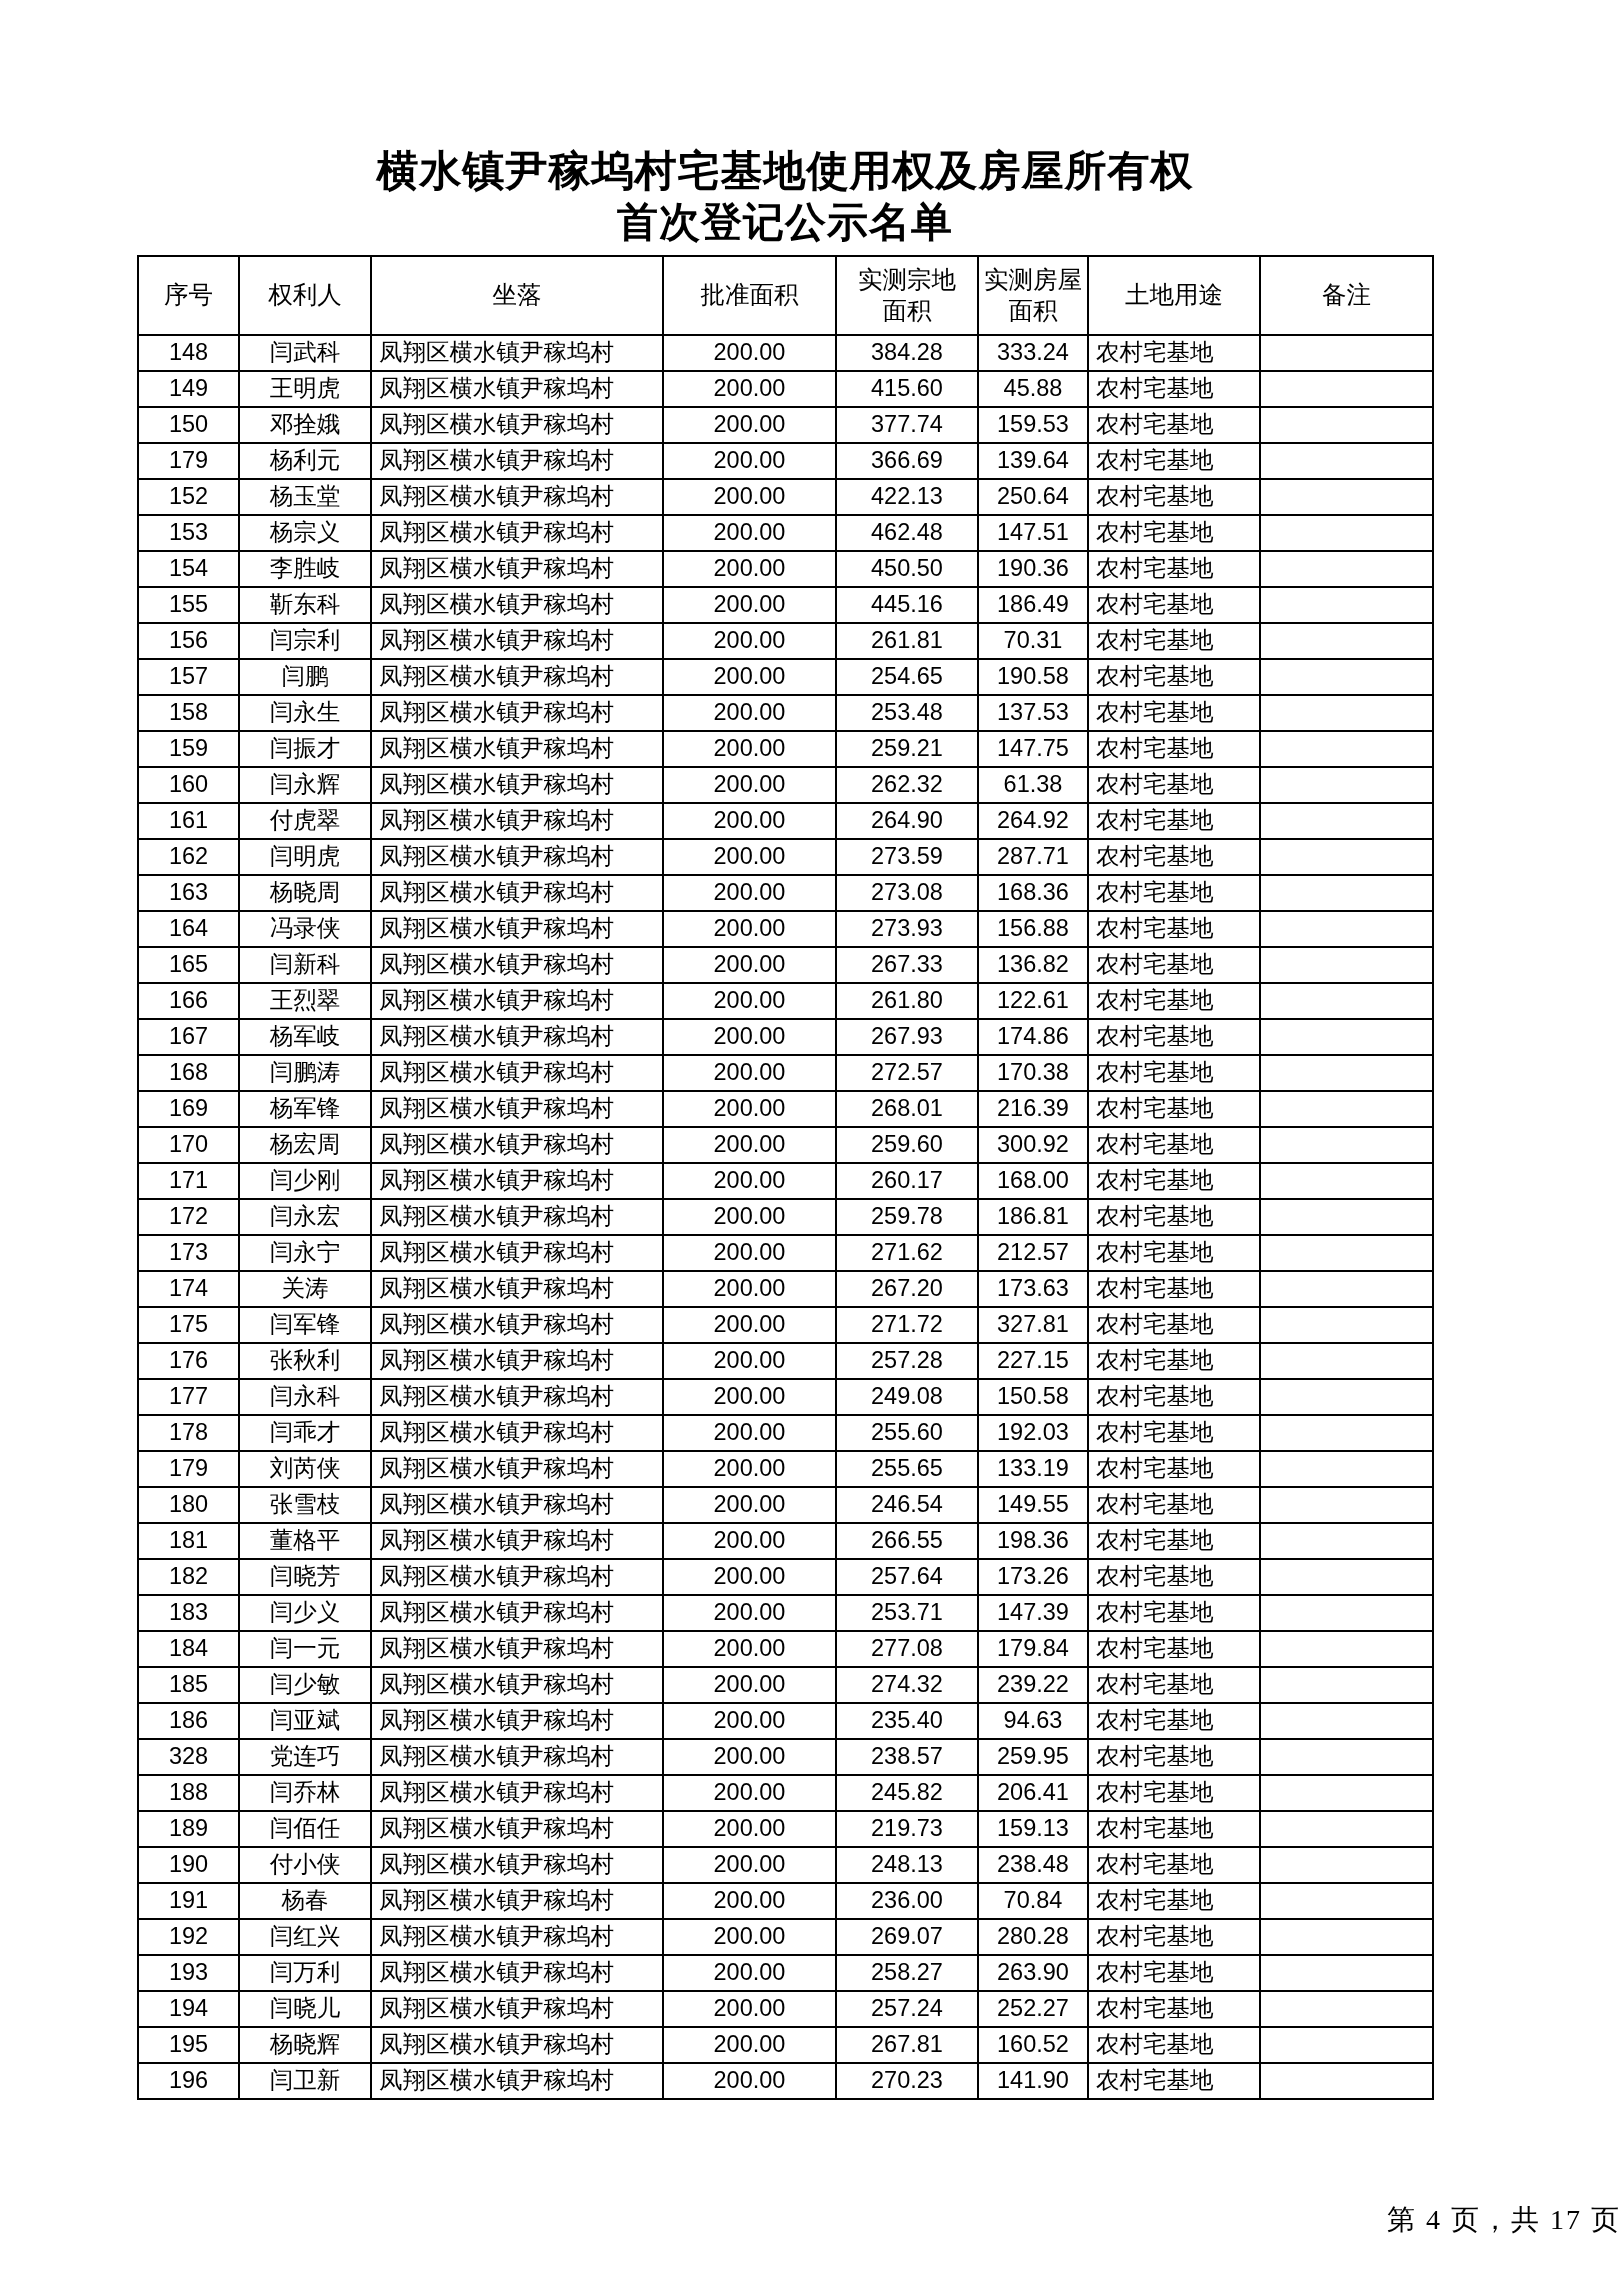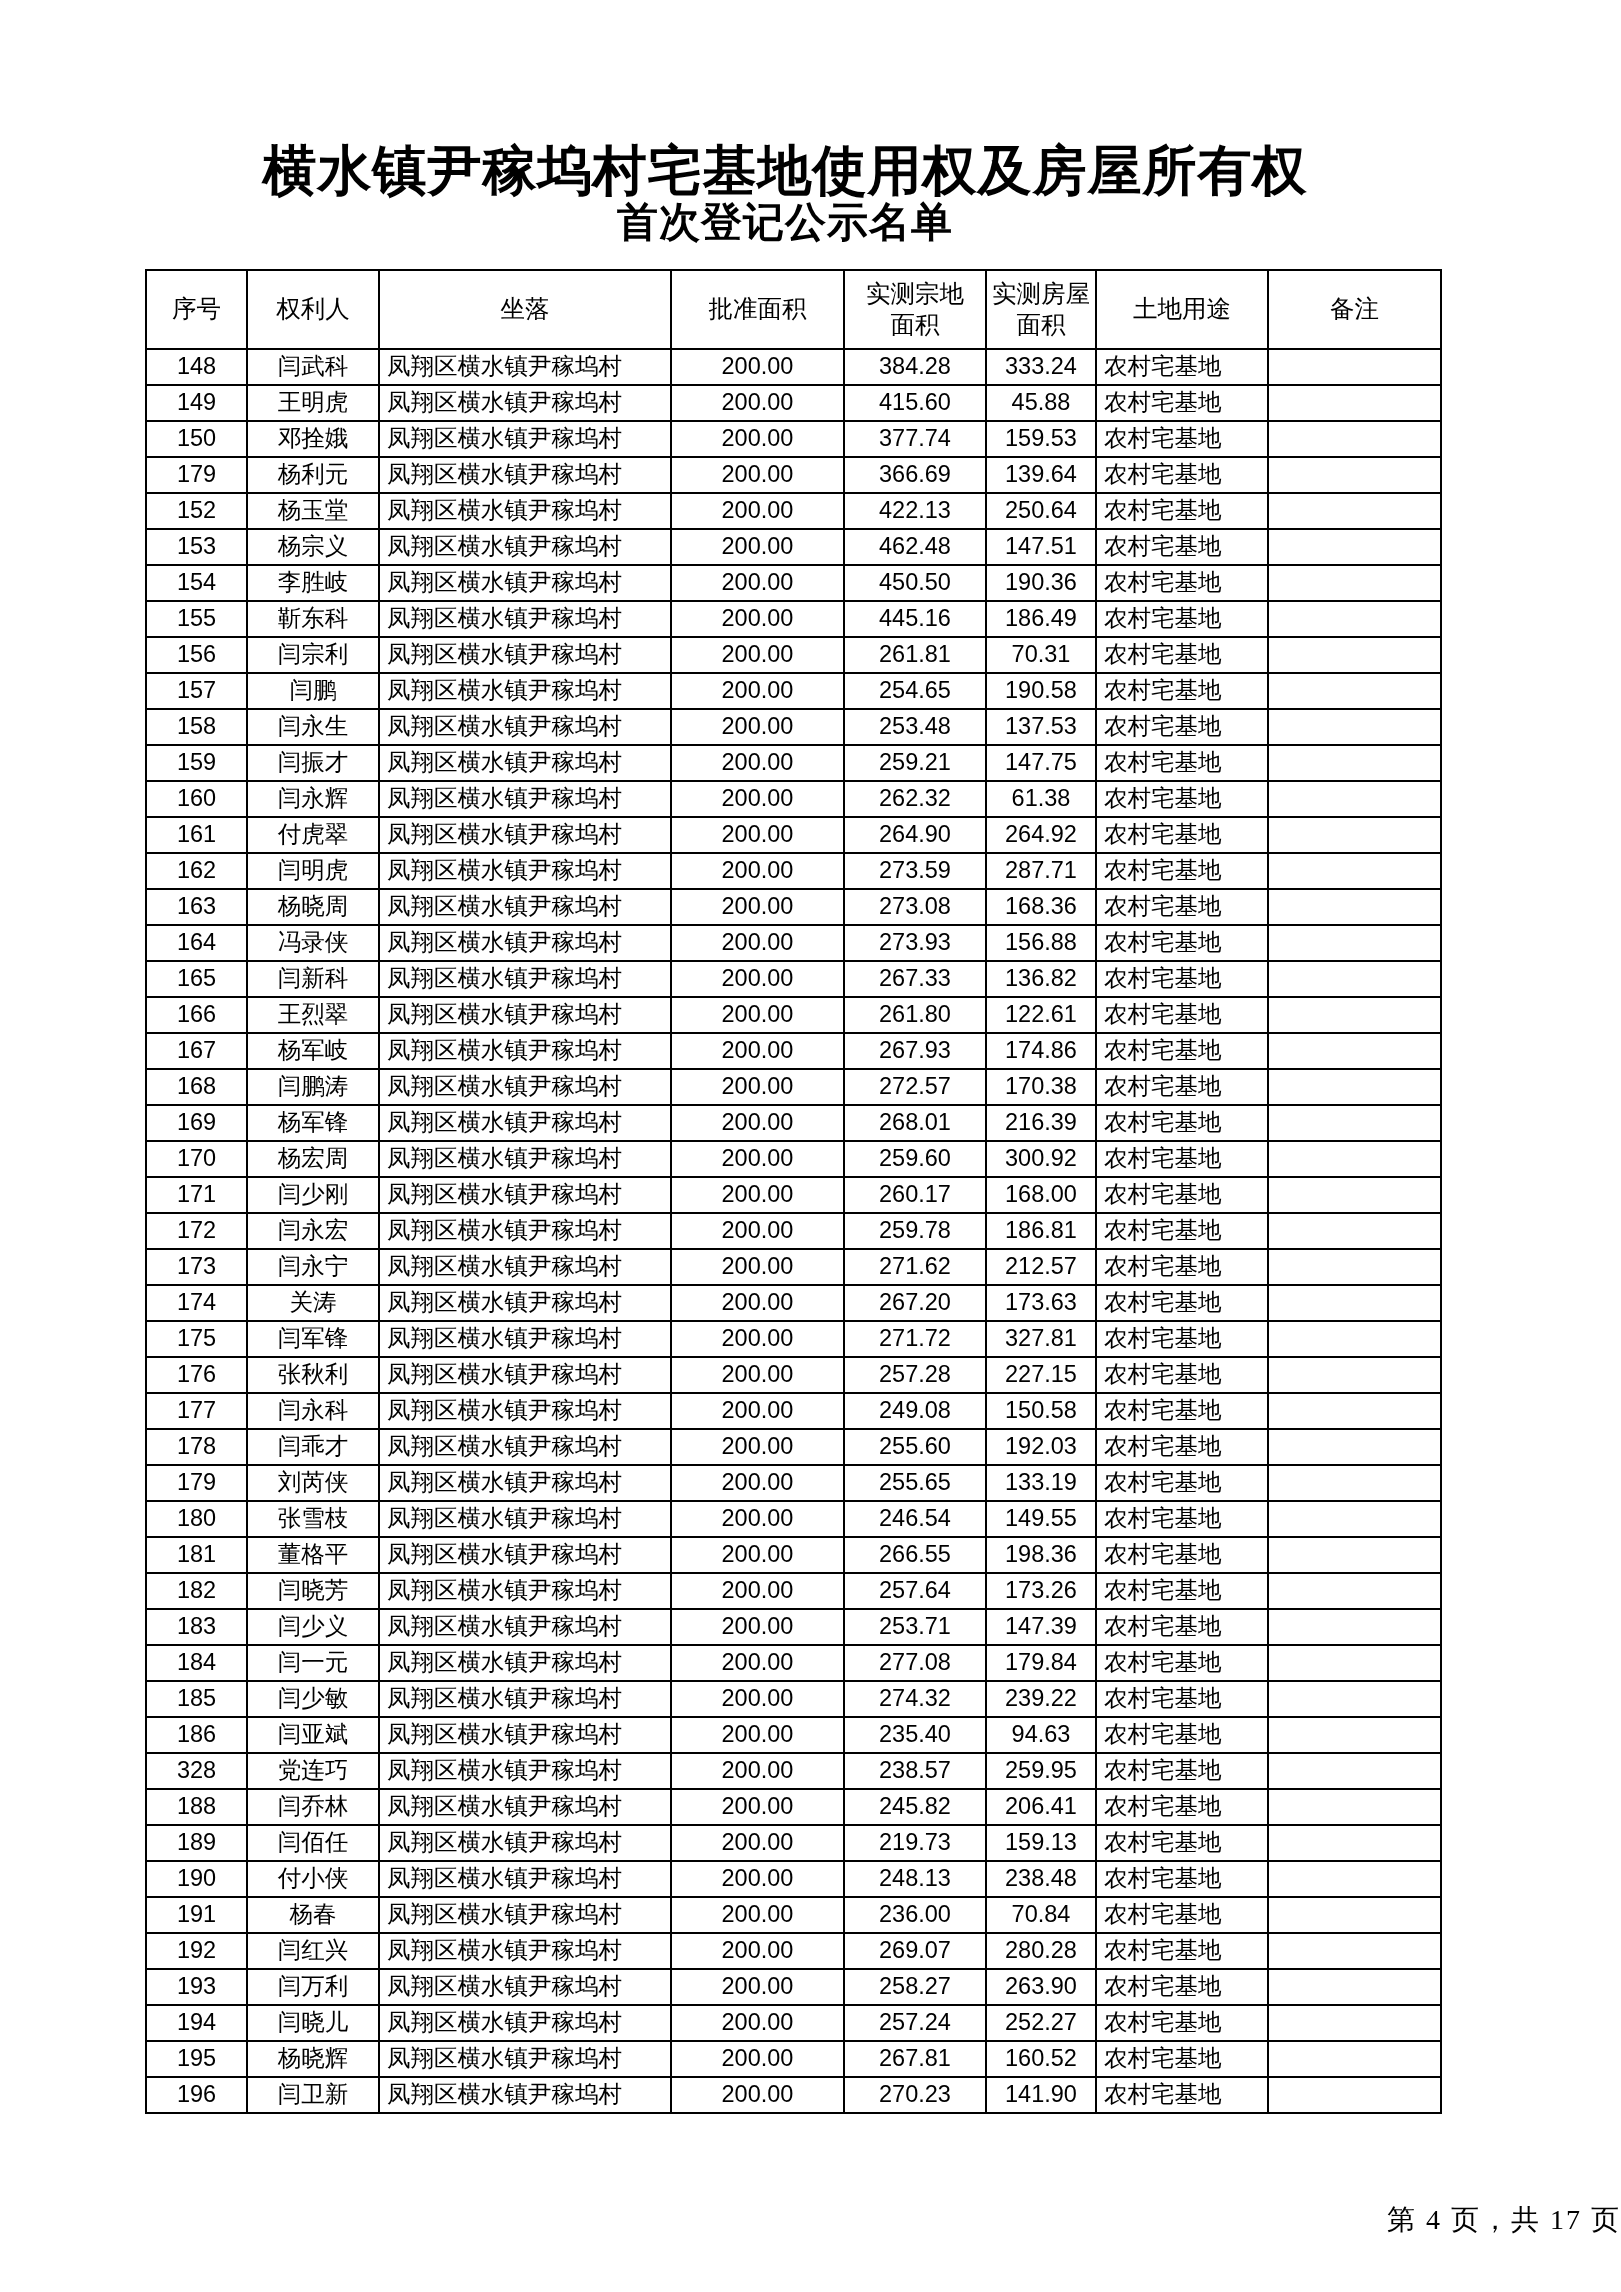--- a/index.html
+++ b/index.html
@@ -19,39 +19,38 @@
   .title-block {
     position: absolute;
     left: 137px;
     top: 143px;
     width: 1296px;
     text-align: center;
     font-weight: bold;
     color: #000000;
   }
   .title-line1 {
-    font-size: 54px;
+    font-size: 42px;
     line-height: 55px;
     letter-spacing: 1px;
   }
   .title-line2 {
     font-size: 41px;
     line-height: 55px;
     letter-spacing: 1px;
     font-family: Liberation Mono, monospace;
   }
   table.reg-table {
     position: absolute;
     left: 137px;
-    top: 269px;
+    top: 255px;
     width: 1296px;
     border-collapse: collapse;
     table-layout: fixed;
     border: 2.9px solid #000000;
-    margin-left: 8px;
   }
   .reg-table th, .reg-table td {
     border: 2px solid #000000;
     padding: 0;
     text-align: center;
     vertical-align: middle;
     color: #000000;
     overflow: hidden;
   }
   .reg-table thead th {

